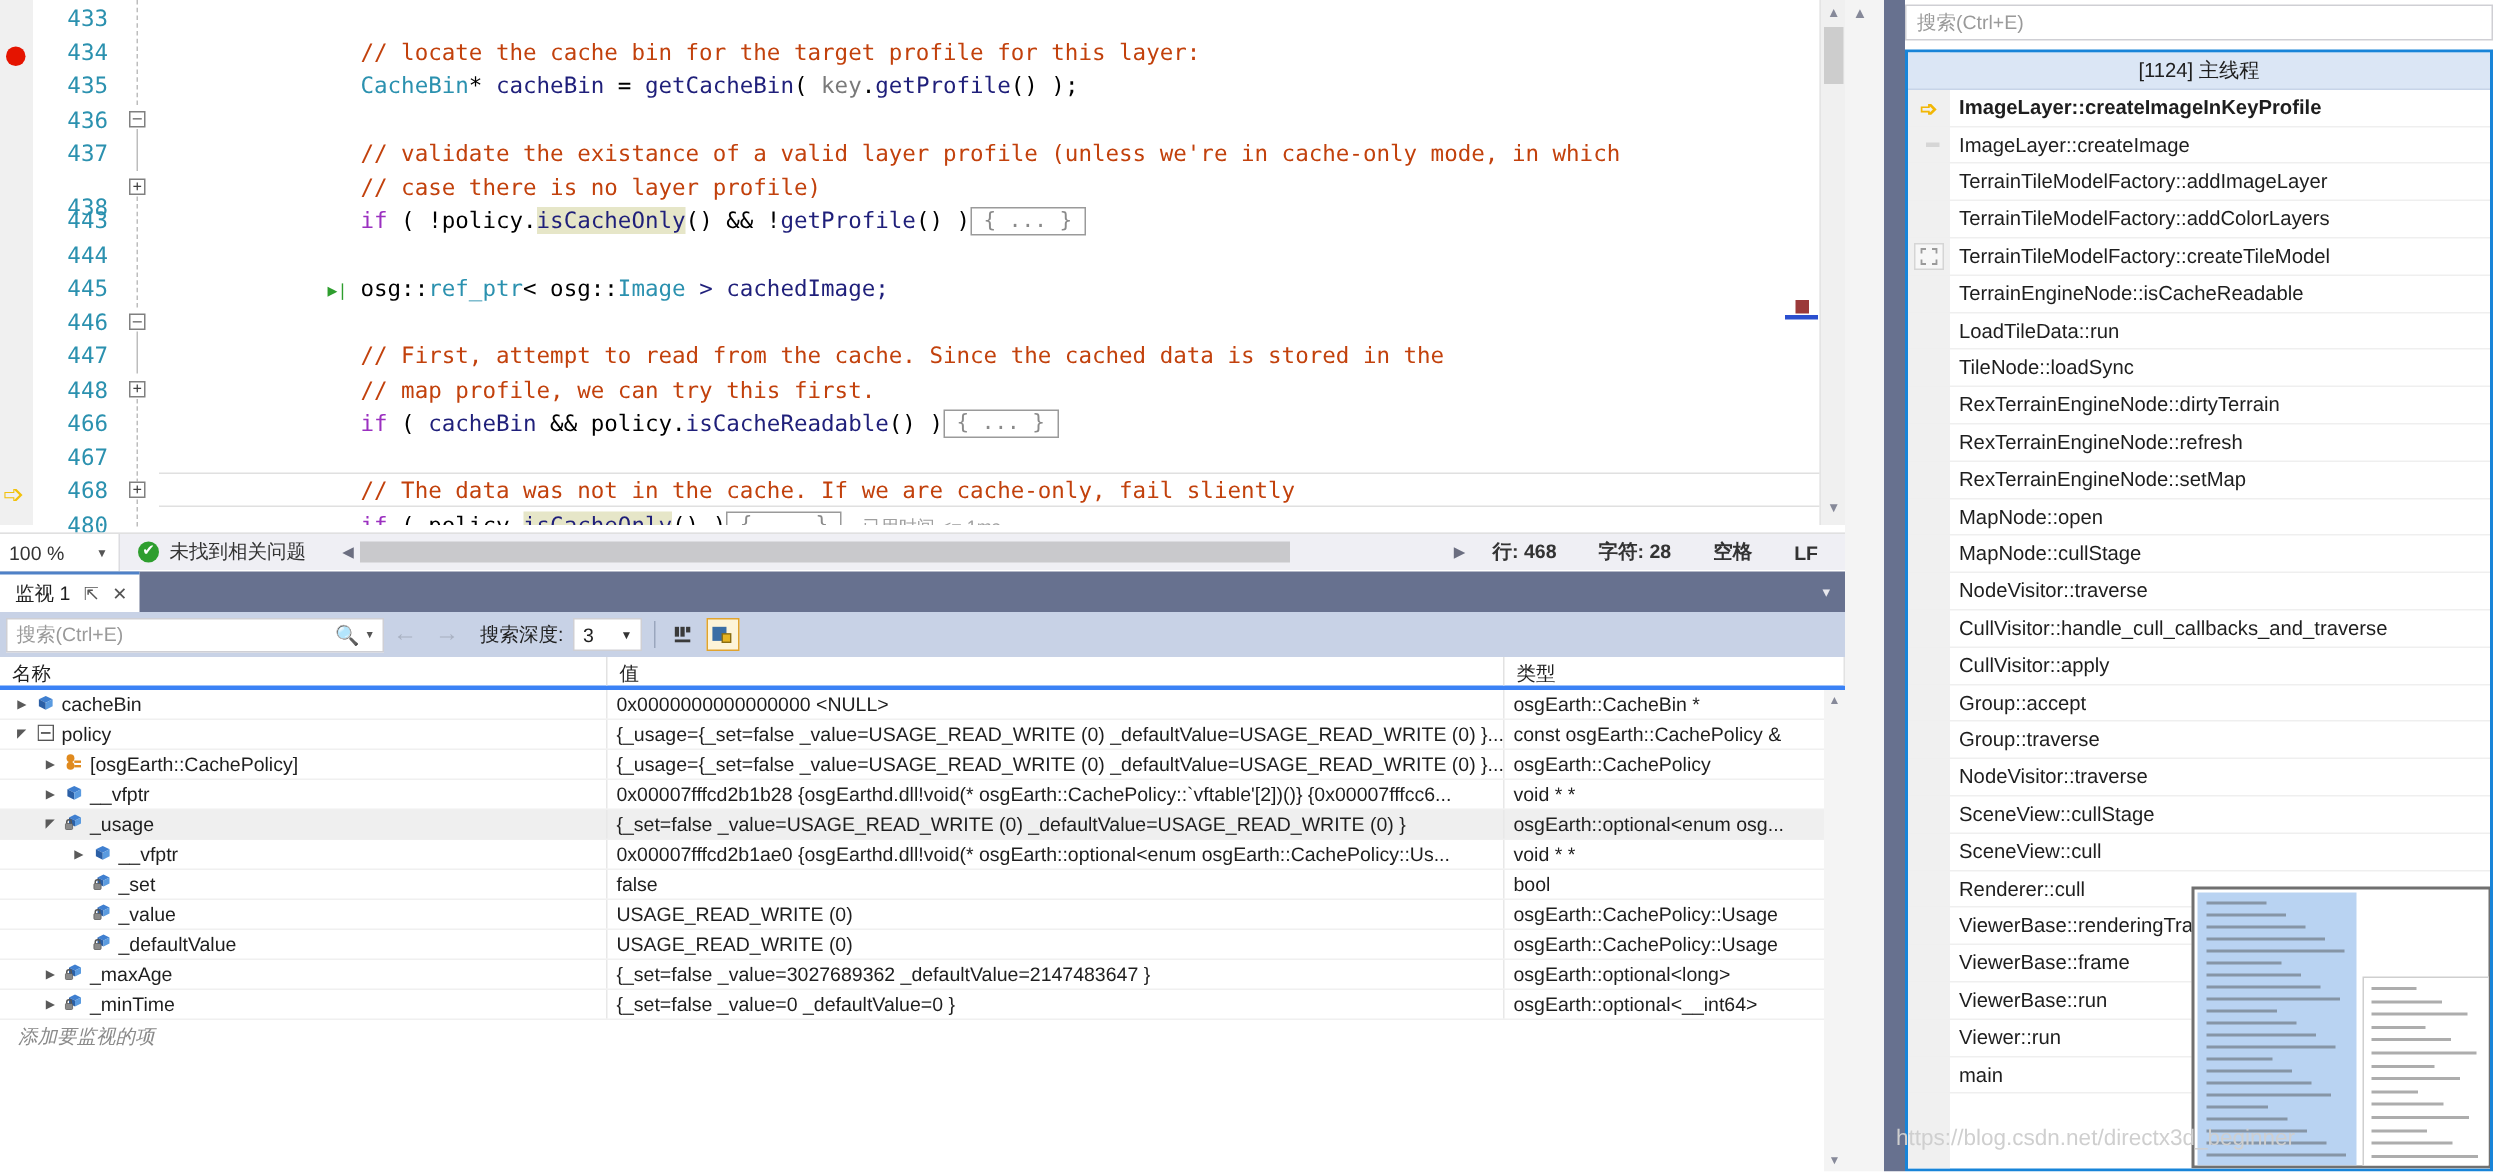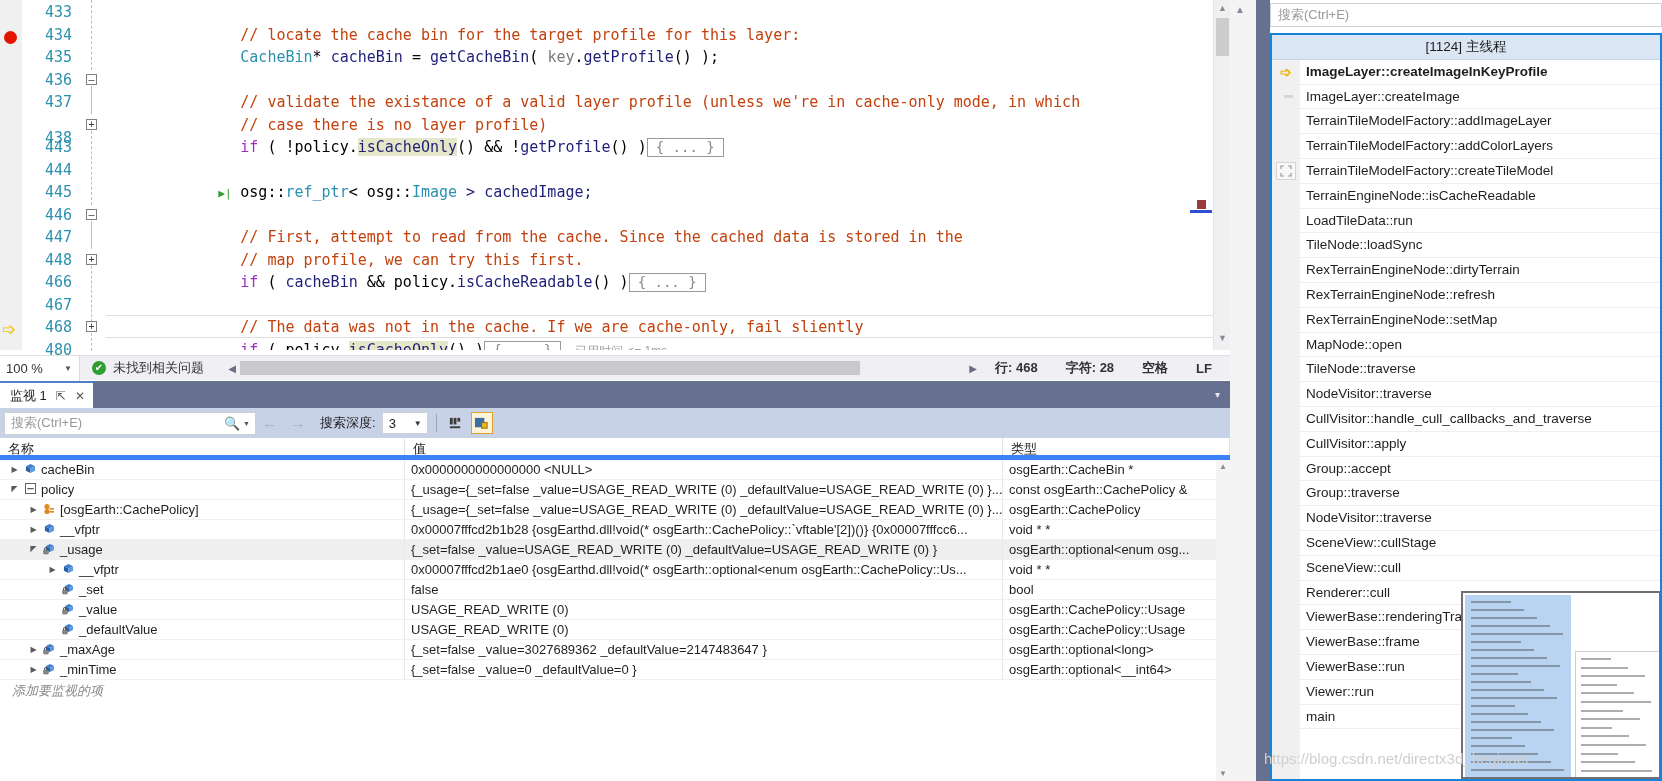--- a/index.html
+++ b/index.html
@@ -152,21 +152,21 @@
     display:flex; align-items:center; padding-left:6px; font-size:13px;
   }
   #depth-box .caret { margin-left:auto; margin-right:5px; font-size:8px; color:#333; }
   .tb-sep { width:1px; height:18px; background:#9aa6bd; margin:0 8px; }
   .tb-btn { width:22px; height:22px; display:flex; align-items:center; justify-content:center; }
   .tb-btn.active { border:1px solid #e0a32e; background:#fdf4d8; }
 
   
   #watch-grid { position:absolute; left:0; top:57px; right:0; bottom:0; background:#fff; }
   #watch-header {
-    display:flex; height:22px; background:#ffffff; border-bottom:5px solid #3b82f6;
+    display:flex; height:22px; background:#ffffff; border-bottom:3px solid #3b82f6;
     font-size:13px; color:#1e1e1e;
   }
   #watch-header .hc { padding-left:8px; line-height:22px; border-right:1px solid #e2e2e2; }
   .wrow { display:flex; height:20px; font-size:13px; border-bottom:1px solid #f0f0f0; }
   .wrow.sel { background:#efefef; }
   .wc-name { width:405px; display:flex; align-items:center; border-right:1px solid #e8e8e8; overflow:hidden; white-space:nowrap; }
   .wc-val  { width:598px; display:flex; align-items:center; padding-left:6px; border-right:1px solid #e8e8e8; overflow:hidden; white-space:nowrap; }
   .wc-type { flex:1 1 auto; display:flex; align-items:center; padding-left:6px; overflow:hidden; white-space:nowrap; }
   .tri { width:13px; text-align:center; color:#5a5a5a; font-size:8px; flex:0 0 13px; }
   .tri.open { color:#5a5a5a; }
@@ -595,21 +595,21 @@
                   <path d="M1 4 V1 H4 M8 1 H11 V4 M11 8 V11 H8 M4 11 H1 V8" stroke="#9a9a9a" fill="none" stroke-width="1.2"></path>
                 </svg>
               </span><span>TerrainTileModelFactory::createTileModel</span></div>
             <div class="cs-row"><span>TerrainEngineNode::isCacheReadable</span></div>
             <div class="cs-row"><span>LoadTileData::run</span></div>
             <div class="cs-row"><span>TileNode::loadSync</span></div>
             <div class="cs-row"><span>RexTerrainEngineNode::dirtyTerrain</span></div>
             <div class="cs-row"><span>RexTerrainEngineNode::refresh</span></div>
             <div class="cs-row"><span>RexTerrainEngineNode::setMap</span></div>
             <div class="cs-row"><span>MapNode::open</span></div>
-            <div class="cs-row"><span>TileNode::traverse</span></div>
+            <div class="cs-row"><span>MapNode::cullStage</span></div>
             <div class="cs-row"><span>NodeVisitor::traverse</span></div>
             <div class="cs-row"><span>CullVisitor::handle_cull_callbacks_and_traverse</span></div>
             <div class="cs-row"><span>CullVisitor::apply</span></div>
             <div class="cs-row"><span>Group::accept</span></div>
             <div class="cs-row"><span>Group::traverse</span></div>
             <div class="cs-row"><span>NodeVisitor::traverse</span></div>
             <div class="cs-row"><span>SceneView::cullStage</span></div>
             <div class="cs-row"><span>SceneView::cull</span></div>
             <div class="cs-row"><span>Renderer::cull</span></div>
             <div class="cs-row"><span>ViewerBase::renderingTraversal</span></div>

